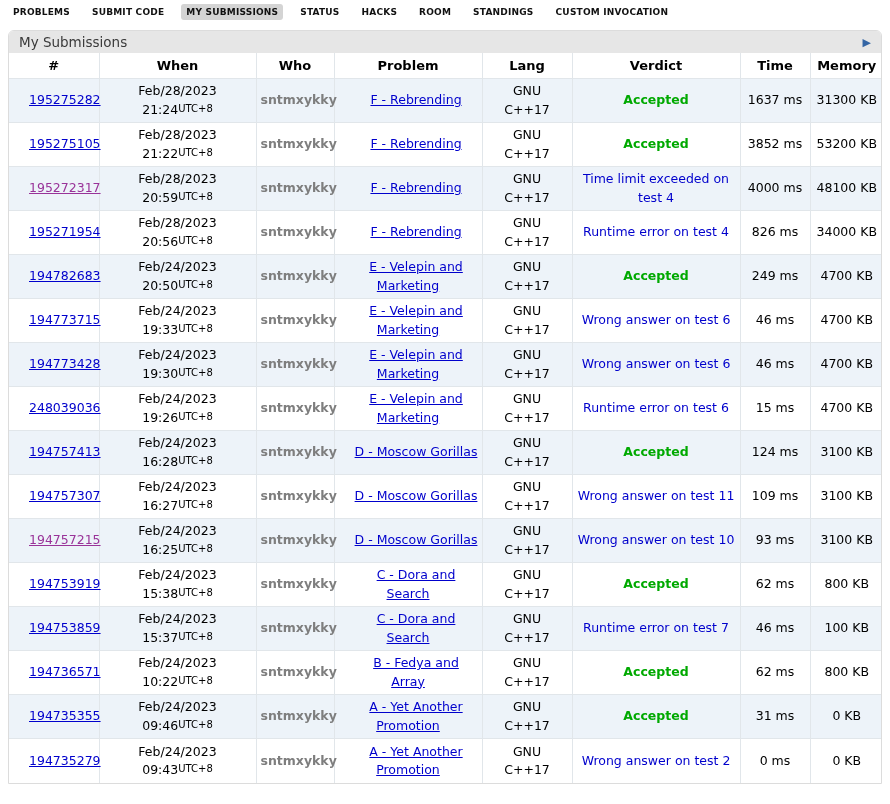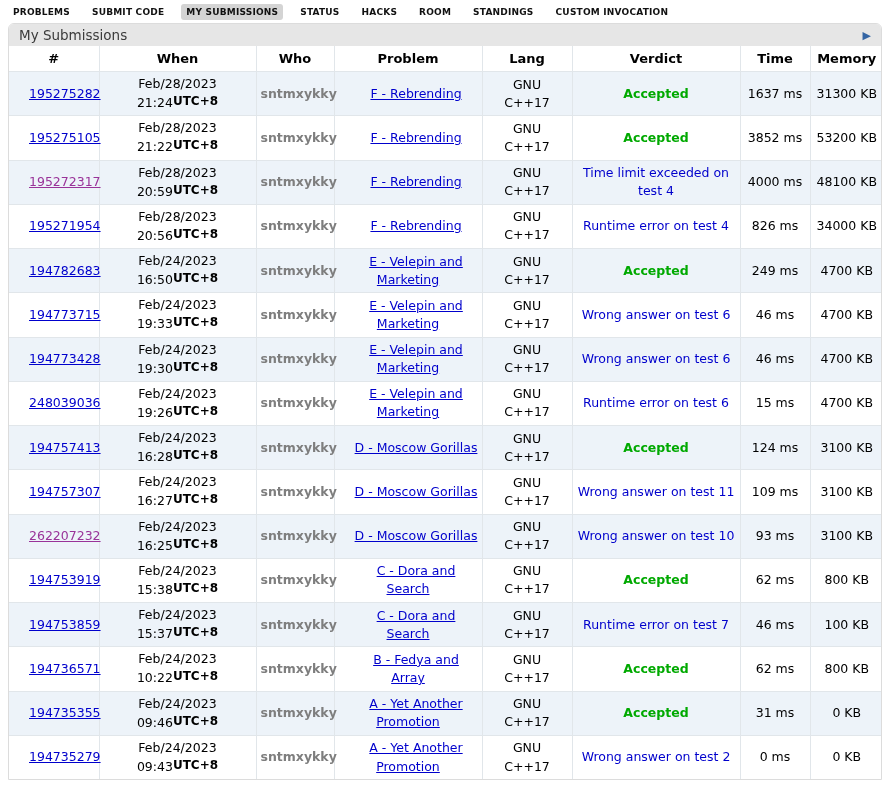--- a/index.html
+++ b/index.html
@@ -18,21 +18,21 @@
   *{box-sizing:border-box;}
   html,body{margin:0;padding:0;}
   body{
     width:890px;height:804px;background:#fff;
     font-family:"DejaVu Sans","Liberation Sans",sans-serif;
     color:#000;overflow:hidden;
   }
   
   .topnav{
     display:flex;align-items:center;gap:12px;
-    padding:4px 8px 3px 8px;
+    padding:4px 8px 10px 8px;
   }
   .nav-item{
     font-size:9px;font-weight:bold;letter-spacing:.2px;
     color:#111;text-decoration:none;cursor:pointer;
     padding:3px 5px;border-radius:3px;white-space:nowrap;
   }
   .nav-item.active{background:var(--nav_active_bg);}
   
   .panel{
     margin:0 8px;
@@ -64,21 +64,21 @@
   }
   th:first-child,td:first-child{border-left:none;}
   th:last-child,td:last-child{border-right:none;text-align:center;}
   tbody tr:nth-child(odd){background:var(--row_alt);}
   tbody tr:last-child td{border-bottom:none;}
   .link{color:var(--link);text-decoration:underline;cursor:pointer;margin-left:16px;}
   .link.visited{color:var(--visited_link);}
   .user{color:var(--username);font-weight:bold;cursor:pointer;}
   .verdict.failed{color:var(--fail);}
   .verdict.accepted{color:var(--accepted);font-weight:bold;}
-  .c-when .tz{font-size:12px;vertical-align:2px;font-weight:bold;}
+  .c-when .tz{font-size:10px;vertical-align:2px;}
   .c-lang .lang-inner{width:48px;margin:0 auto;}
 </style>
 </head>
 <body>
 
 <nav class="topnav">
     <a class="nav-item">PROBLEMS</a>
     <a class="nav-item">SUBMIT CODE</a>
     <a class="nav-item active">MY SUBMISSIONS</a>
     <a class="nav-item">STATUS</a>
@@ -208,21 +208,21 @@
     </td>
     <td class="c-time">826 ms</td>
     <td class="c-memory">34000 KB</td>
   </tr>
         <tr>
     <td class="c-id">
       <a class="link id-link">194782683</a>
     </td>
     <td class="c-when">
       <div class="date">Feb/24/2023</div>
-      <div class="timewrap"><span class="time">16:50</span><span class="tz">UTC+8</span></div>
+      <div class="timewrap"><span class="time">20:50</span><span class="tz">UTC+8</span></div>
     </td>
     <td class="c-who">
       <span class="user">sntmxykky</span>
     </td>
     <td class="c-problem">
       <a class="link">E - Velepin and Marketing</a>
     </td>
     <td class="c-lang">
       <div class="lang-inner">GNU C++17</div>
     </td>
@@ -342,21 +342,21 @@
       <div class="lang-inner">GNU C++17</div>
     </td>
     <td class="c-verdict">
       <span class="verdict failed">Wrong answer on test 11</span>
     </td>
     <td class="c-time">109 ms</td>
     <td class="c-memory">3100 KB</td>
   </tr>
         <tr>
     <td class="c-id">
-      <a class="link id-link visited">262207232</a>
+      <a class="link id-link visited">194757215</a>
     </td>
     <td class="c-when">
       <div class="date">Feb/24/2023</div>
       <div class="timewrap"><span class="time">16:25</span><span class="tz">UTC+8</span></div>
     </td>
     <td class="c-who">
       <span class="user">sntmxykky</span>
     </td>
     <td class="c-problem">
       <a class="link">D - Moscow Gorillas</a>

